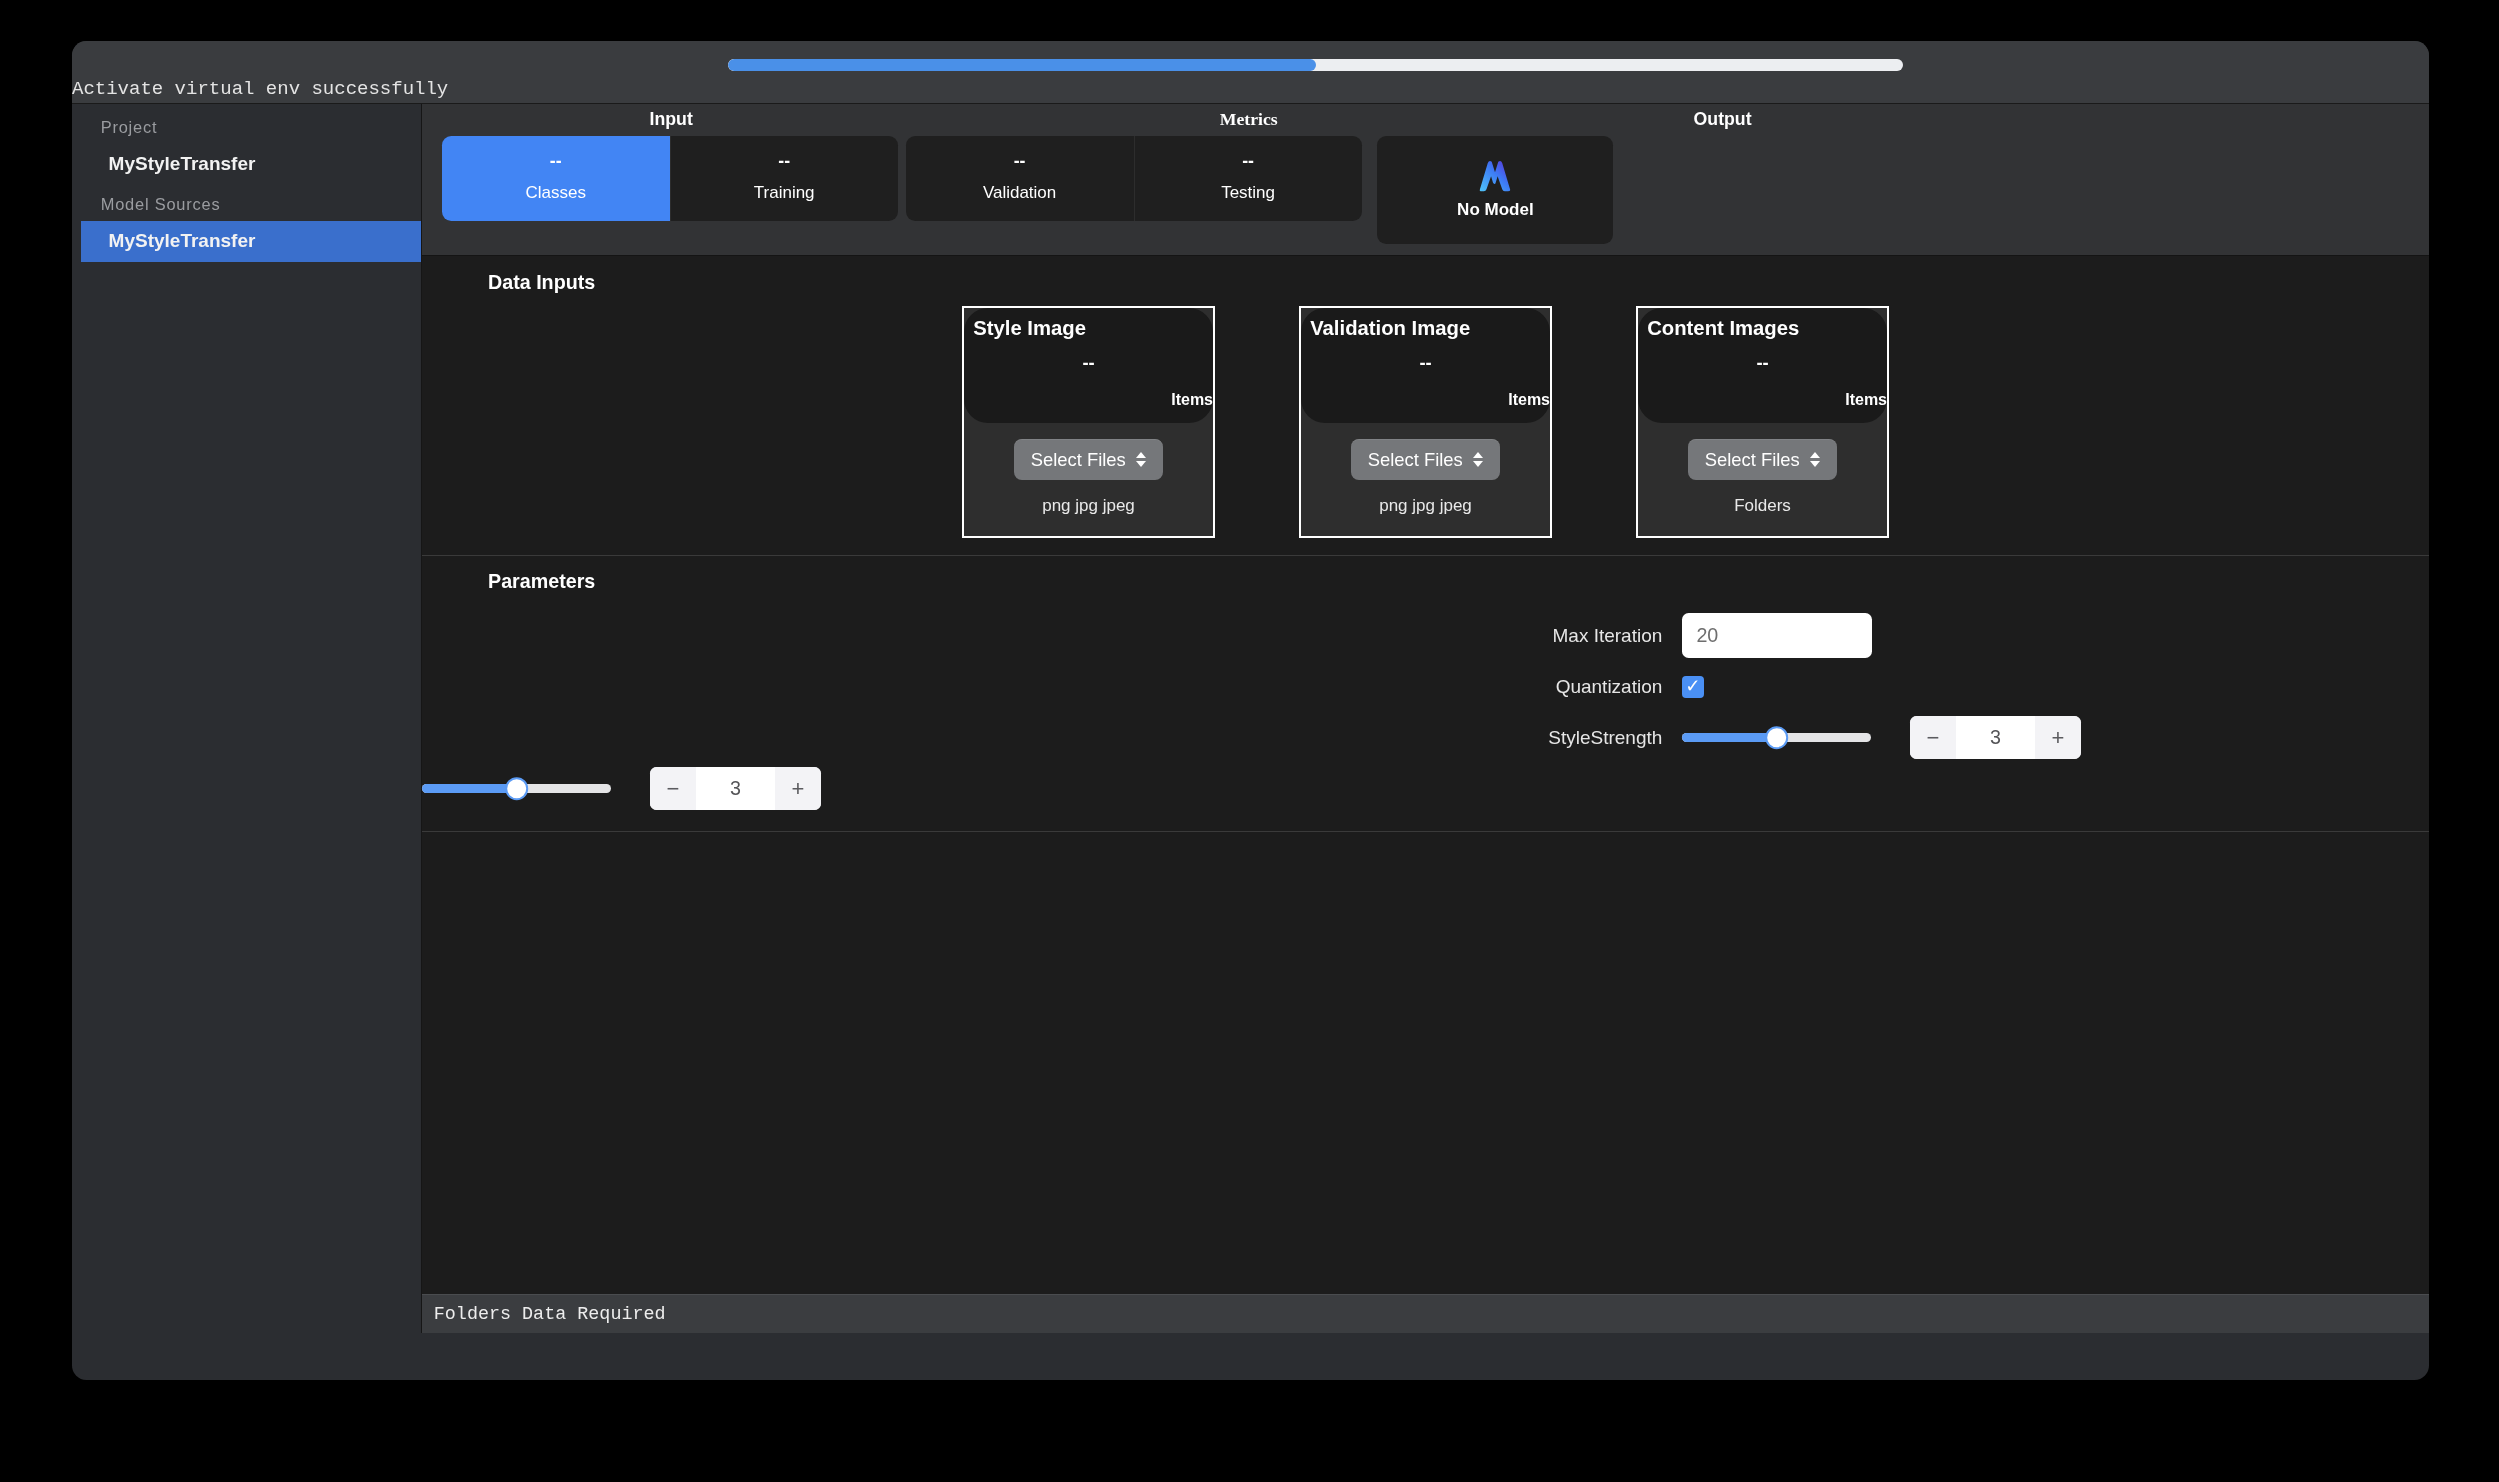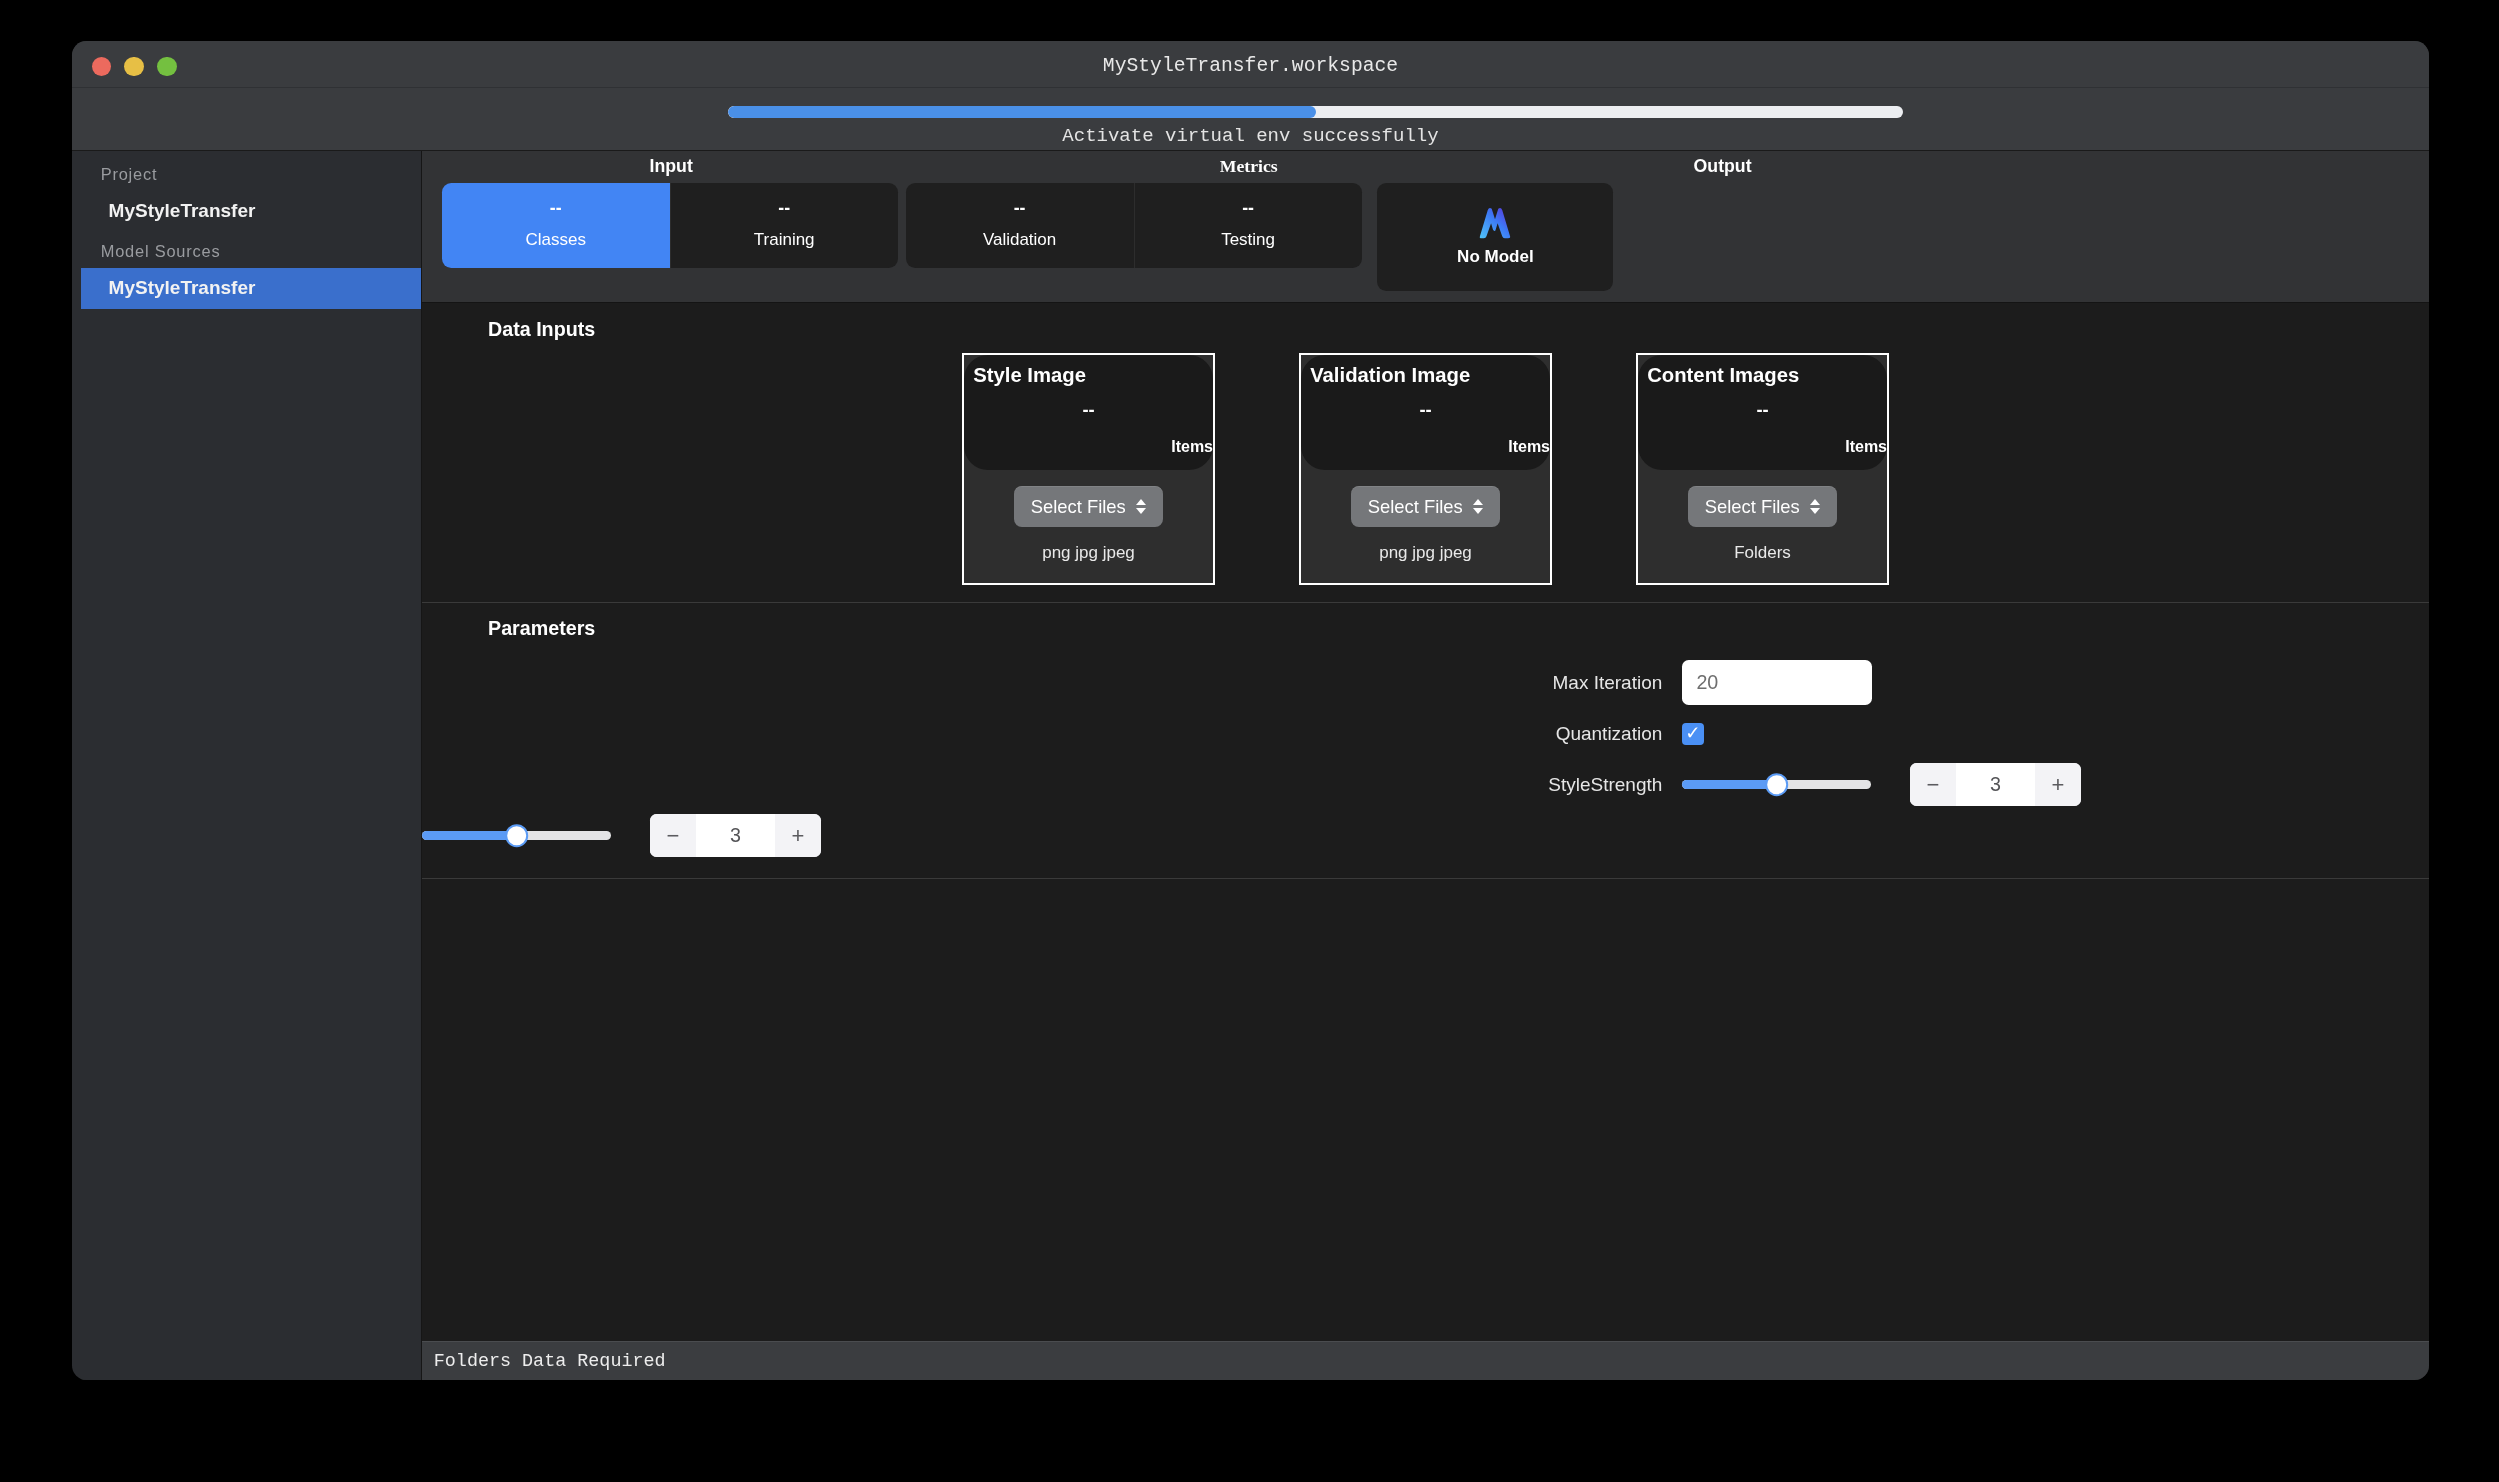--- a/index.html
+++ b/index.html
@@ -59,21 +59,21 @@
     overflow: hidden;
   }
   #progress-fill {
     height: 100%;
     background: #4a90e8;
     border-radius: 5.9px;
   }
   #progress-status {
     position: absolute;
     left: 0; right: 0; top: 37px;
-    text-align: center;
+    text-align: left;
     font-size: 19px;
     color: #e4e4e4;
     font-family: "Liberation Mono", monospace;
   }
 
   
   #body-split {
     display: flex;
     height: calc(1339px - 47px - 63px);
     margin-left: 9px;
@@ -326,28 +326,20 @@
     font-family: "Liberation Mono", monospace;
     font-size: 18.4px;
     color: #ededed;
   }
 </style>
 </head>
 <body>
 
 <div id="window">
 
-  <div id="titlebar">
-    <div id="traffic-lights">
-      <div class="light close"></div>
-      <div class="light min"></div>
-      <div class="light zoom-b"></div>
-    </div>
-    <div id="window-title">MyStyleTransfer.workspace</div>
-  </div>
 
   <div id="progress-strip">
     <div id="progress-track">
       <div id="progress-fill" style="width: 50%;"></div>
     </div>
     <div id="progress-status">Activate virtual env successfully</div>
   </div>
 
   <div id="body-split">
 

